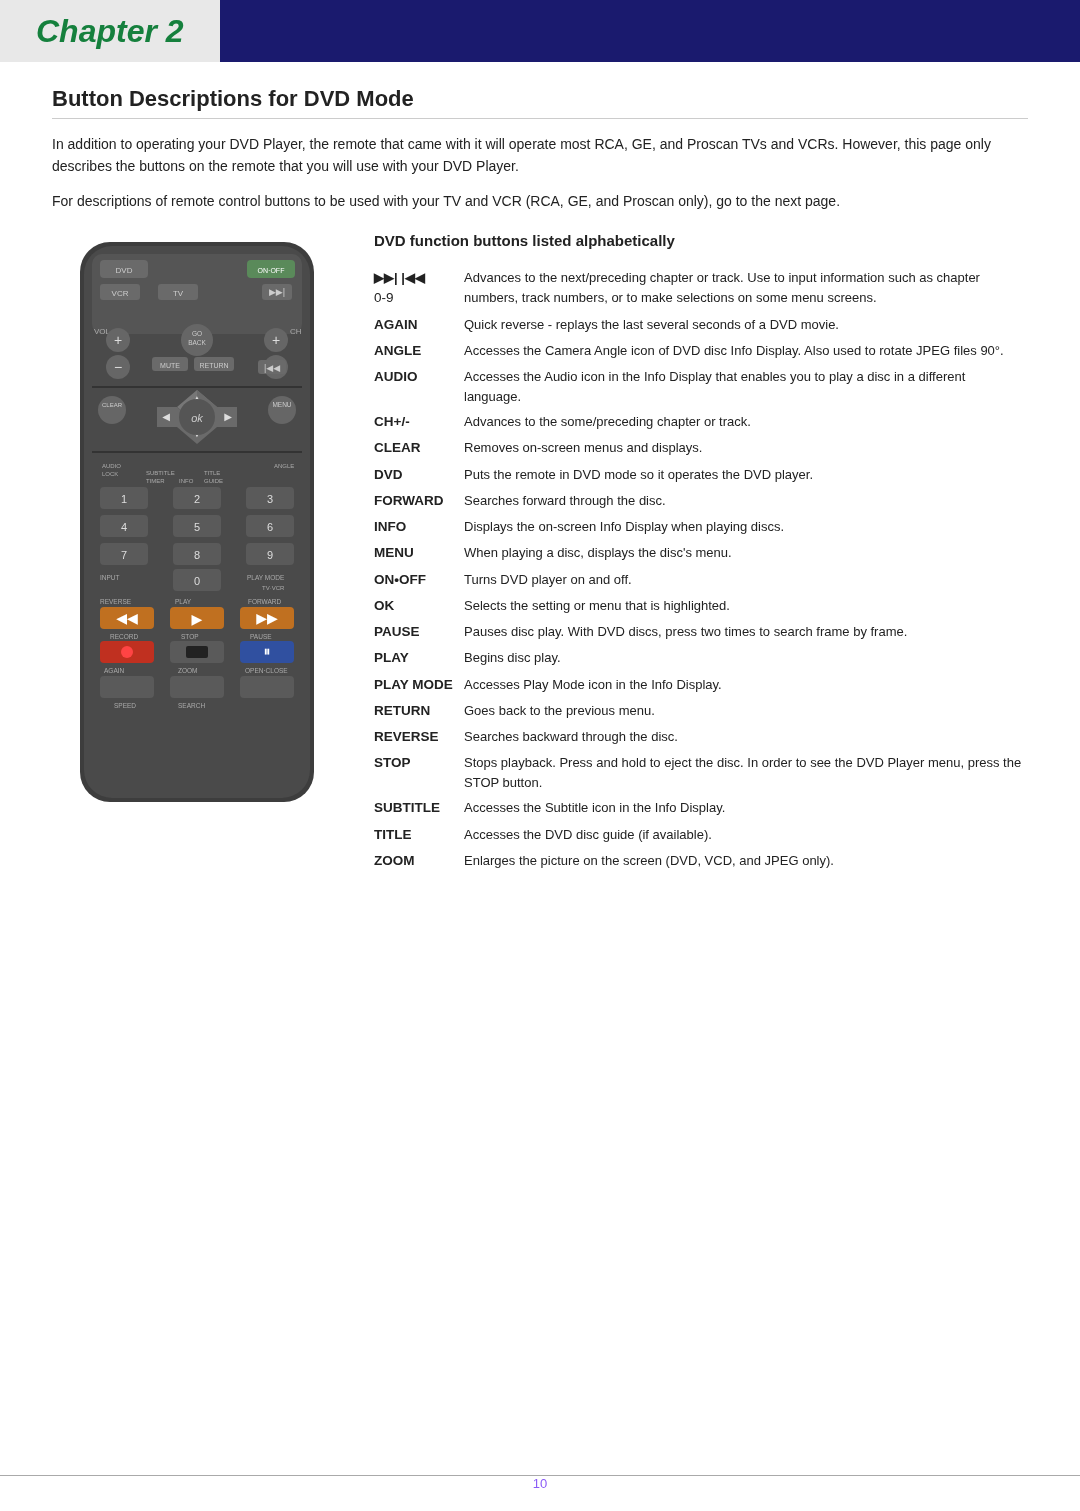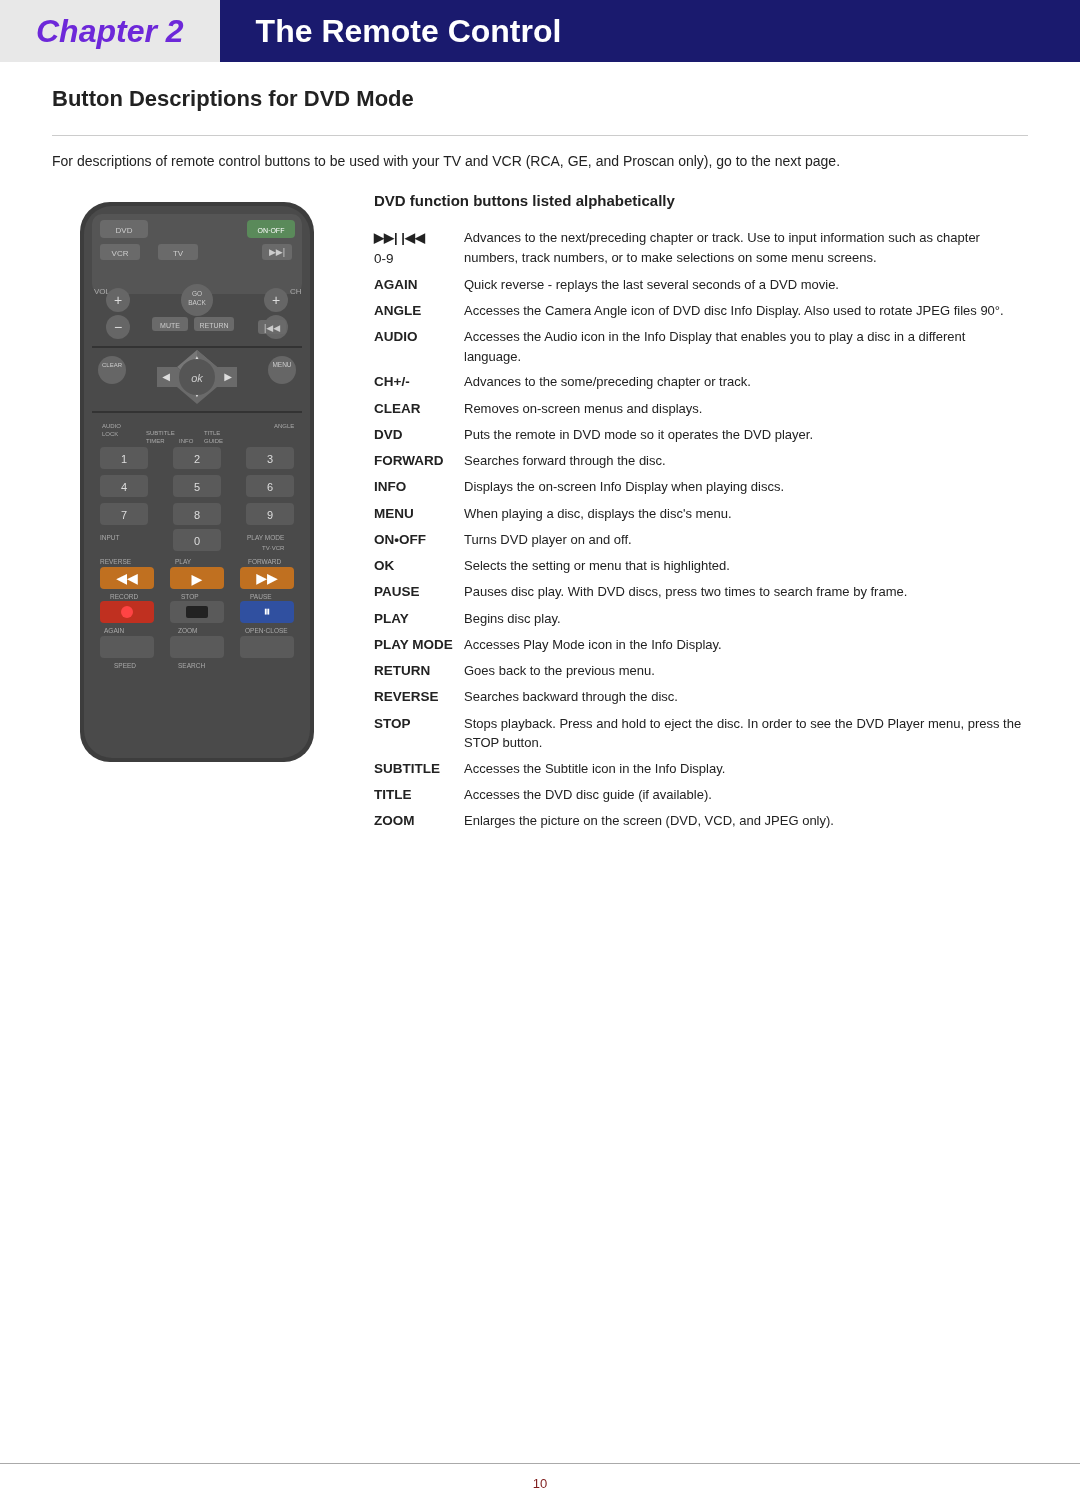--- a/index.html
+++ b/index.html
@@ -17,21 +17,21 @@
     .chapter-header {
       background: #1a1a6e;
       color: #fff;
       display: flex;
       align-items: stretch;
       height: 62px;
       margin-bottom: 24px;
     }
     .chapter-label {
       background: #e8e8e8;
-      color: #6d28d9;
+      color: #15803d;
       font-size: 32px;
       font-weight: bold;
       padding: 0 36px;
       display: flex;
       align-items: center;
       font-style: italic;
     }
     .chapter-title {
       background: #1a1a6e;
       color: #fff;
@@ -46,21 +46,21 @@
     
     .content {
       padding: 0 52px 40px 52px;
     }
 
     .section-title {
       font-size: 22px;
       font-weight: bold;
       margin-bottom: 14px;
       border-bottom: 1px solid #ccc;
-      padding-bottom: 23px;
+      padding-bottom: 6px;
     }
 
     .intro-text {
       font-size: 14px;
       line-height: 1.6;
       margin-bottom: 12px;
       color: #222;
     }
 
     
@@ -115,44 +115,44 @@
       font-weight: normal;
     }
 
     
     .footer {
       position: absolute;
       bottom: 20px;
       left: 0; right: 0;
       text-align: center;
       font-size: 13px;
-      color: #7f1d1d;
+      color: #8b5cf6;
       border-top: 1px solid #aaa;
-      padding-top: 12px;
+      padding-top: 0;
     }
 
     
     .remote-svg {
       width: 270px;
       display: block;
       margin: 0 auto;
     }
   </style>
 </head>
 <body>
 
 <div class="chapter-header">
   <div class="chapter-label">Chapter  2</div>
-  <div class="chapter-title">The Remote Control</div>
 </div>
 
 <div class="content">
 
   <div class="section-title">Button Descriptions for DVD Mode</div>
 
+  <p class="intro-text">In addition to operating your DVD Player, the remote that came with it will operate most RCA, GE, and Proscan TVs and VCRs. However, this page only describes the buttons on the remote that you will use with your DVD Player.</p>
   <p class="intro-text">For descriptions of remote control buttons to be used with your TV and VCR (RCA, GE, and Proscan only), go to the next page.</p>
 
   <div class="two-col">
 
     <div class="remote-col">
       <svg class="remote-svg" viewBox="0 0 270 580" xmlns="http://www.w3.org/2000/svg">
 
         <rect x="18" y="10" width="234" height="560" rx="30" ry="30" fill="#3d3d3d"></rect>
         <rect x="22" y="14" width="226" height="552" rx="28" ry="28" fill="#4a4a4a"></rect>
 

